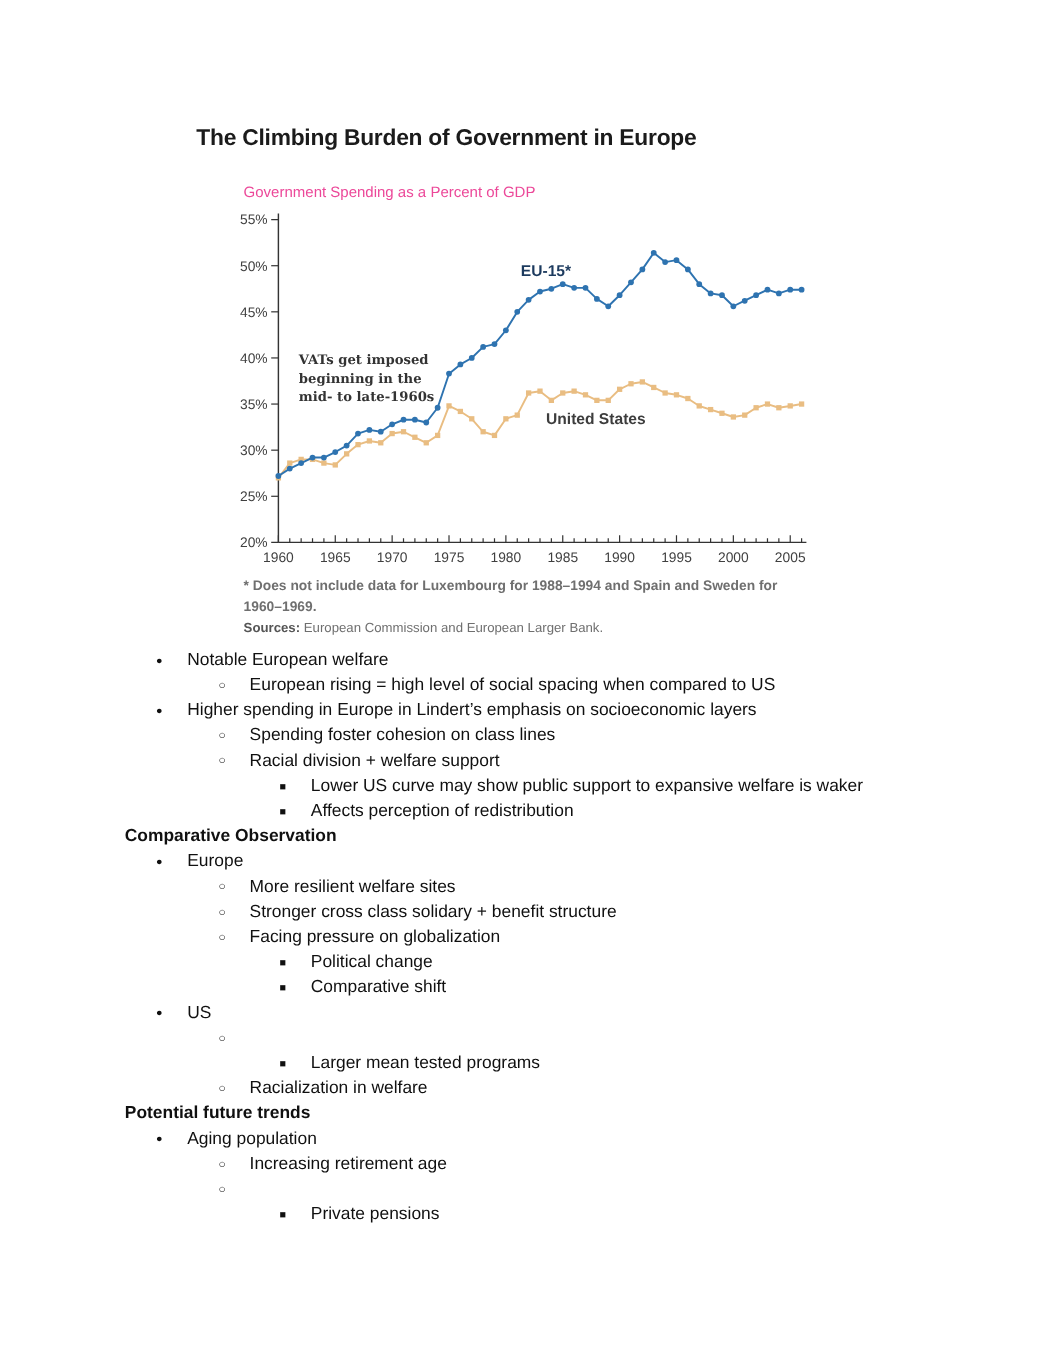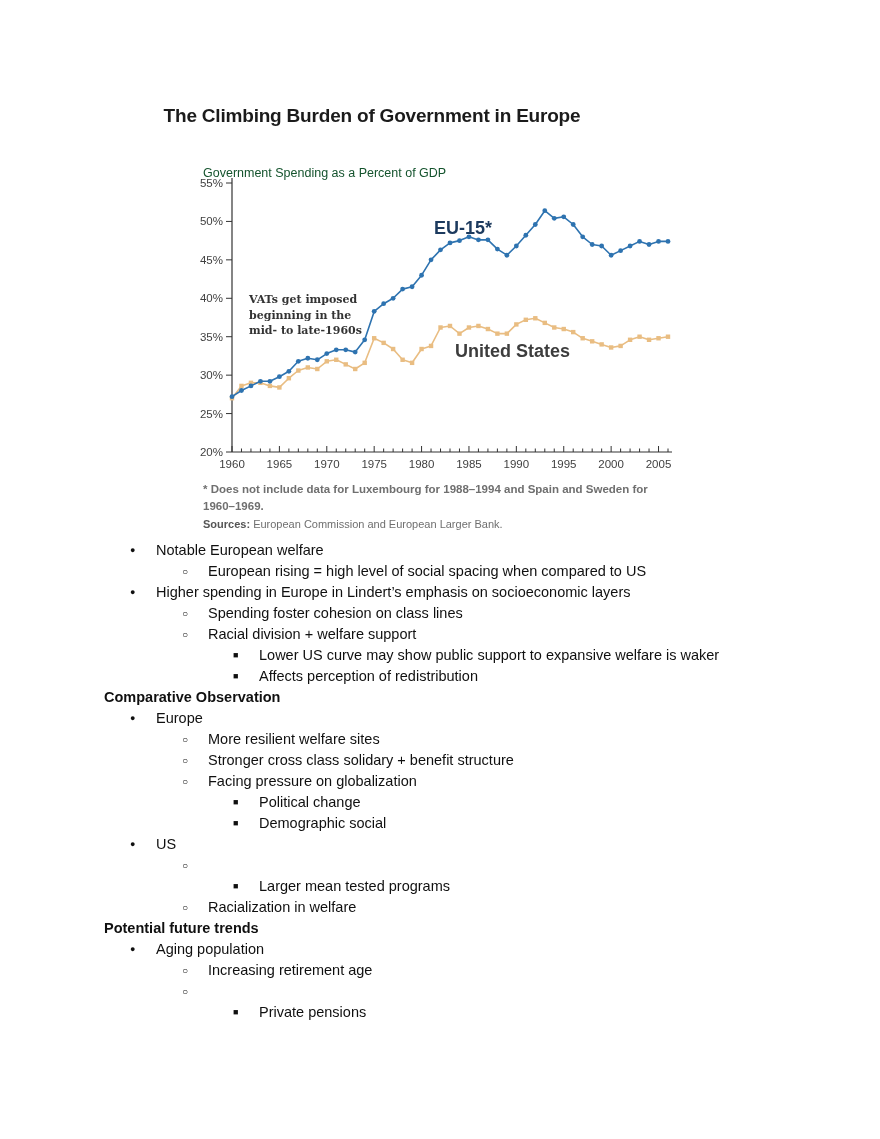--- a/index.html
+++ b/index.html
@@ -2,27 +2,27 @@
 <html><head>
 <meta charset="utf-8">
 <style>
   *{box-sizing:border-box;margin:0;padding:0;}
   html,body{background:#ffffff;}
   body{width:880px;height:1139px;font-family:"Liberation Sans",sans-serif;}
   .page{position:relative;width:880px;height:1139px;background:#fff;overflow:hidden;}
 
   .chart-title{position:absolute;top:105px;left:0;width:744px;text-align:center;
     font-size:19px;font-weight:bold;color:#1b1b1b;letter-spacing:-0.2px;}
-  .chart-subtitle{position:absolute;left:203px;top:166px;font-size:12.5px;color:#14532d;}
+  .chart-subtitle{position:absolute;left:203px;top:153px;font-size:12.5px;color:#ec4899;}
   .chart-svg{position:absolute;left:193px;top:172px;}
   .axis-label{font-family:"Liberation Sans",sans-serif;font-size:11.5px;fill:#3f3f3f;}
 
   .anno{position:absolute;left:249px;top:292px;font-family:"DejaVu Serif",serif;
     font-weight:bold;font-size:11px;line-height:15.5px;color:#333;white-space:pre-line;}
-  .series-label{position:absolute;font-weight:bold;font-size:18px;}
+  .series-label{position:absolute;font-weight:bold;font-size:13px;}
   .eu-label{left:434px;top:218px;color:#1c3a5e;}
   .us-label{left:455px;top:341px;color:#3d3d3d;}
 
   .footnote{position:absolute;left:203px;top:481px;width:458px;font-size:11.5px;
     line-height:16.5px;color:#6f6f6f;font-weight:bold;}
   .sources{position:absolute;left:203px;top:518px;font-size:11px;color:#6f6f6f;}
   .sources b{color:#555;font-weight:bold;}
 
   .notes{position:absolute;left:104px;top:540px;width:724px;font-size:14.5px;color:#101010;}
   .note-heading{font-weight:bold;line-height:21px;}
@@ -272,21 +272,21 @@
       <div class="note-row lvl2">
         <span class="bullet b2">○</span>
         <span class="note-text">Facing pressure on globalization</span>
       </div>
       <div class="note-row lvl3">
         <span class="bullet b3">■</span>
         <span class="note-text">Political change</span>
       </div>
       <div class="note-row lvl3">
         <span class="bullet b3">■</span>
-        <span class="note-text">Demographic social</span>
+        <span class="note-text">Comparative shift</span>
       </div>
       <div class="note-row lvl1">
         <span class="bullet b1">●</span>
         <span class="note-text">US</span>
       </div>
       <div class="note-row lvl2">
         <span class="bullet b2">○</span>
       </div>
       <div class="note-row lvl3">
         <span class="bullet b3">■</span>

